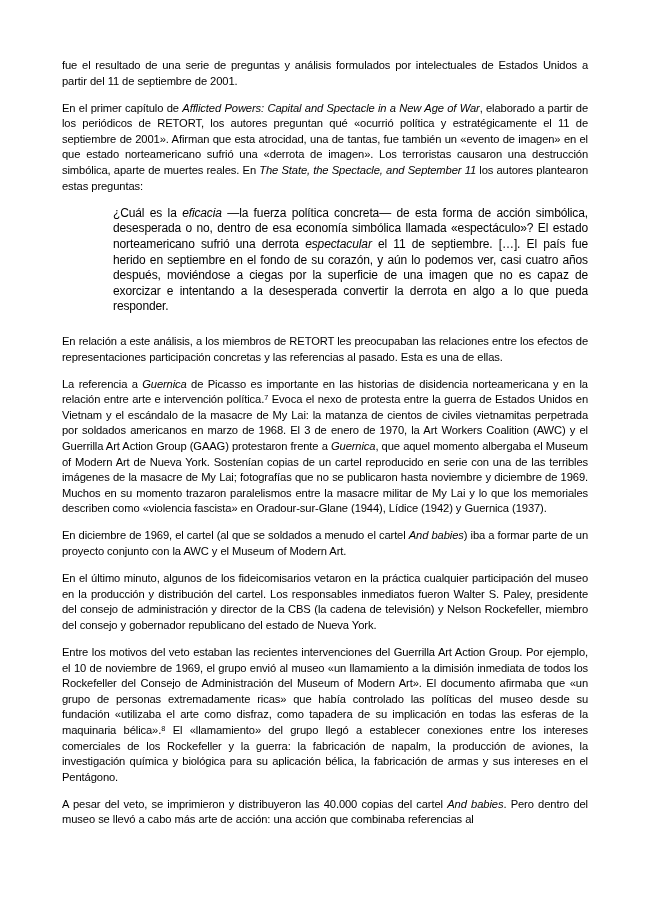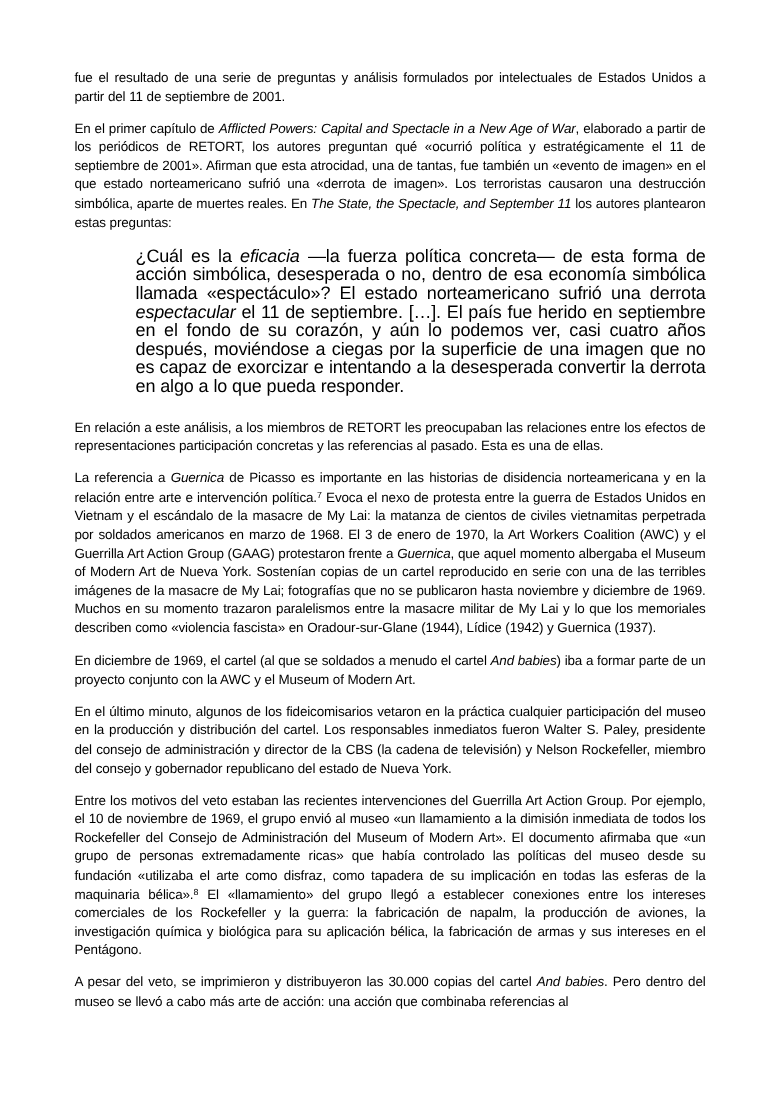--- a/index.html
+++ b/index.html
@@ -46,21 +46,21 @@
 
   blockquote.quote {
     margin: 0 0 11.5px 0;
     padding: 0;
     border: 0;
   }
 
   blockquote.quote p.para {
     margin: 0;
     padding-left: 51px;
-    font-size: 15px;
+    font-size: 12px;
     line-height: 15.6px;
     text-align: justify;
   }
 
   
   .quote-lead {
     margin-bottom: 18px;
   }
   blockquote.quote {
     margin-bottom: 19px;
@@ -94,16 +94,16 @@
     <p class="para"><span>En relación a este análisis, a los miembros de RETORT les preocupaban las relaciones entre los efectos de representaciones participación concretas y las referencias al pasado. Esta es una de ellas.</span></p>
 
     <p class="para"><span>La referencia a </span><i>Guernica</i><span> de Picasso es importante en las historias de disidencia norteamericana y en la relación entre arte e intervención política.</span><sup class="fn">7</sup><span> Evoca el nexo de protesta entre la guerra de Estados Unidos en Vietnam y el escándalo de la masacre de My Lai: la matanza de cientos de civiles vietnamitas perpetrada por soldados americanos en marzo de 1968. El 3 de enero de 1970, la Art Workers Coalition (AWC) y el Guerrilla Art Action Group (GAAG) protestaron frente a </span><i>Guernica</i><span>, que aquel momento albergaba el Museum of Modern Art de Nueva York. Sostenían copias de un cartel reproducido en serie con una de las terribles imágenes de la masacre de My Lai; fotografías que no se publicaron hasta noviembre y diciembre de 1969. Muchos en su momento trazaron paralelismos entre la masacre militar de My Lai y lo que los memoriales describen como «violencia fascista» en Oradour-sur-Glane (1944), Lídice (1942) y Guernica (1937).</span></p>
 
     <p class="para"><span>En diciembre de 1969, el cartel (al que se soldados a menudo el cartel </span><i>And babies</i><span>) iba a formar parte de un proyecto conjunto con la AWC y el Museum of Modern Art.</span></p>
 
     <p class="para"><span>En el último minuto, algunos de los fideicomisarios vetaron en la práctica cualquier participación del museo en la producción y distribución del cartel. Los responsables inmediatos fueron Walter S. Paley, presidente del consejo de administración y director de la CBS (la cadena de televisión) y Nelson Rockefeller, miembro del consejo y gobernador republicano del estado de Nueva York.</span></p>
 
     <p class="para"><span>Entre los motivos del veto estaban las recientes intervenciones del Guerrilla Art Action Group. Por ejemplo, el 10 de noviembre de 1969, el grupo envió al museo «un llamamiento a la dimisión inmediata de todos los Rockefeller del Consejo de Administración del Museum of Modern Art». El documento afirmaba que «un grupo de personas extremadamente ricas» que había controlado las políticas del museo desde su fundación «utilizaba el arte como disfraz, como tapadera de su implicación en todas las esferas de la maquinaria bélica».</span><sup class="fn">8</sup><span> El «llamamiento» del grupo llegó a establecer conexiones entre los intereses comerciales de los Rockefeller y la guerra: la fabricación de napalm, la producción de aviones, la investigación química y biológica para su aplicación bélica, la fabricación de armas y sus intereses en el Pentágono.</span></p>
 
-    <p class="para"><span>A pesar del veto, se imprimieron y distribuyeron las 30.000 copias del cartel </span><i>And babies</i><span>. Pero dentro del museo se llevó a cabo más arte de acción: una acción que combinaba referencias al</span></p>
+    <p class="para"><span>A pesar del veto, se imprimieron y distribuyeron las 40.000 copias del cartel </span><i>And babies</i><span>. Pero dentro del museo se llevó a cabo más arte de acción: una acción que combinaba referencias al</span></p>
 
   </div>
 </div>
 
 </body></html>

